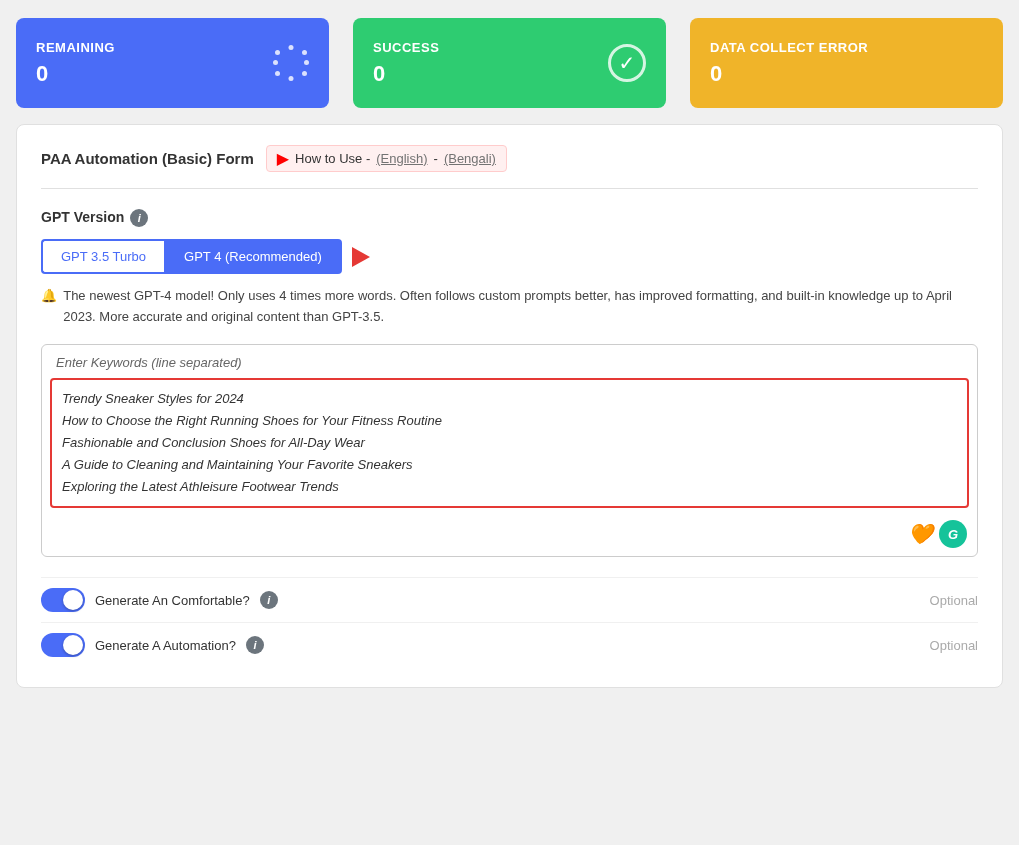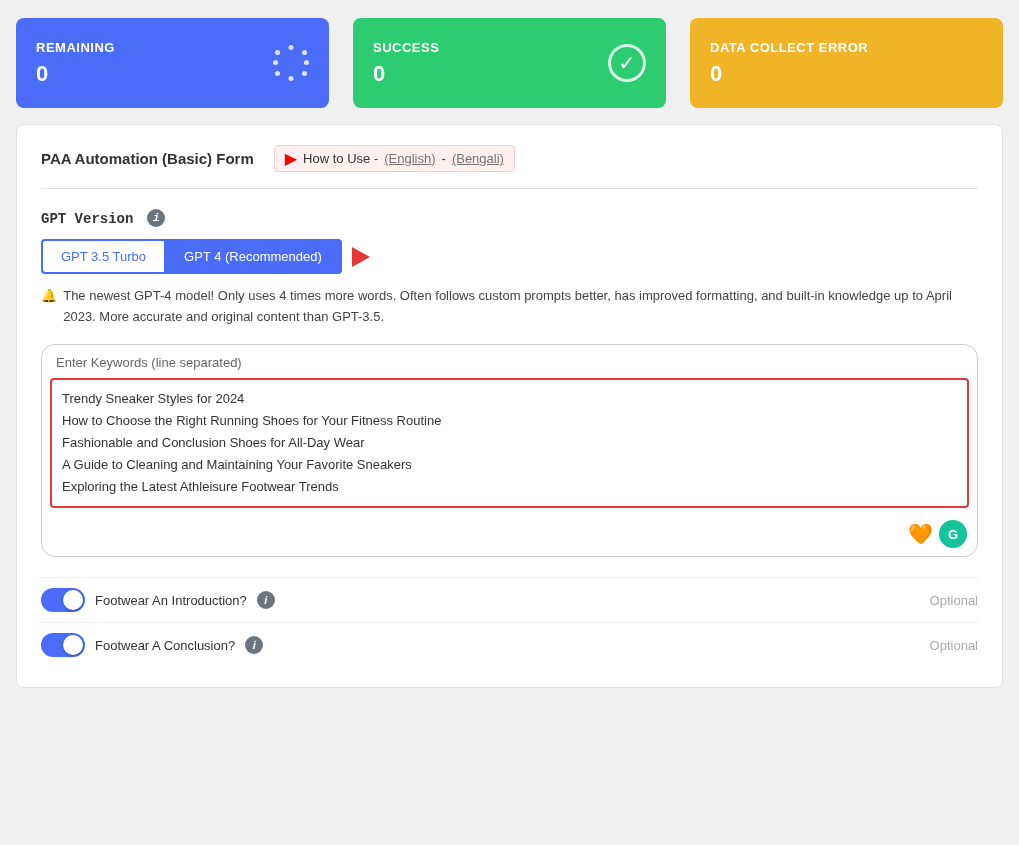--- a/index.html
+++ b/index.html
@@ -77,21 +77,21 @@
       background: white;
       margin: 0 16px 16px 16px;
       border-radius: 8px;
       border: 1px solid #e0e0e0;
       padding: 20px 24px;
     }
 
     .form-header {
       display: flex;
       align-items: center;
-      gap: 20px;
+      gap: 12px;
       padding-bottom: 16px;
       border-bottom: 1px solid #e0e0e0;
       margin-bottom: 20px;
       flex-wrap: wrap;
     }
     .form-title {
       font-size: 15px;
       font-weight: 600;
       color: #333;
     }
@@ -111,24 +111,23 @@
     }
     .how-to-text { color: #333; }
     .how-to-link { color: #737373; text-decoration: underline; cursor: pointer; }
 
     
     .section-label {
       font-size: 14px;
       font-weight: 600;
       color: #333;
       display: flex;
-      align-items: flex-end;
-      gap: 14px;
+      align-items: flex-start;
+      gap: 6px;
       margin-bottom: 12px;
-      font-family: Liberation Mono, monospace;
     }
     .info-icon {
       width: 18px;
       height: 18px;
       background: #6c757d;
       border-radius: 50%;
       color: white;
       font-size: 11px;
       display: inline-flex;
       align-items: center;
@@ -181,23 +180,24 @@
       color: #444;
       line-height: 1.6;
       margin-bottom: 16px;
       display: flex;
       gap: 6px;
     }
 
     
     .keywords-wrapper {
       border: 1px solid #ccc;
-      border-radius: 14px;
+      border-radius: 6px;
       margin-bottom: 20px;
       overflow: hidden;
+      font-style: italic;
     }
     .keywords-label-row {
       padding: 10px 14px 8px 14px;
       color: #666;
       font-size: 13px;
       border-bottom: none;
     }
     .keywords-highlighted-area {
       border: 2px solid #e53935;
       margin: 0 8px 8px 8px;
@@ -364,30 +364,30 @@
       <span class="emoji-icon">🧡</span>
       <div class="grammarly-icon">G</div>
     </div>
   </div>
 
   <div class="toggle-row">
     <div class="toggle-left">
       <div class="toggle-switch">
         <div class="toggle-knob"></div>
       </div>
-      <span class="toggle-label">Footwear An Introduction?</span>
+      <span class="toggle-label">Generate An Comfortable?</span>
       <span class="info-icon">i</span>
     </div>
     <span class="optional-text">Optional</span>
   </div>
 
   <div class="toggle-row">
     <div class="toggle-left">
       <div class="toggle-switch">
         <div class="toggle-knob"></div>
       </div>
-      <span class="toggle-label">Footwear A Conclusion?</span>
+      <span class="toggle-label">Generate A Automation?</span>
       <span class="info-icon">i</span>
     </div>
     <span class="optional-text">Optional</span>
   </div>
 
 </div>
 
 </body></html>

